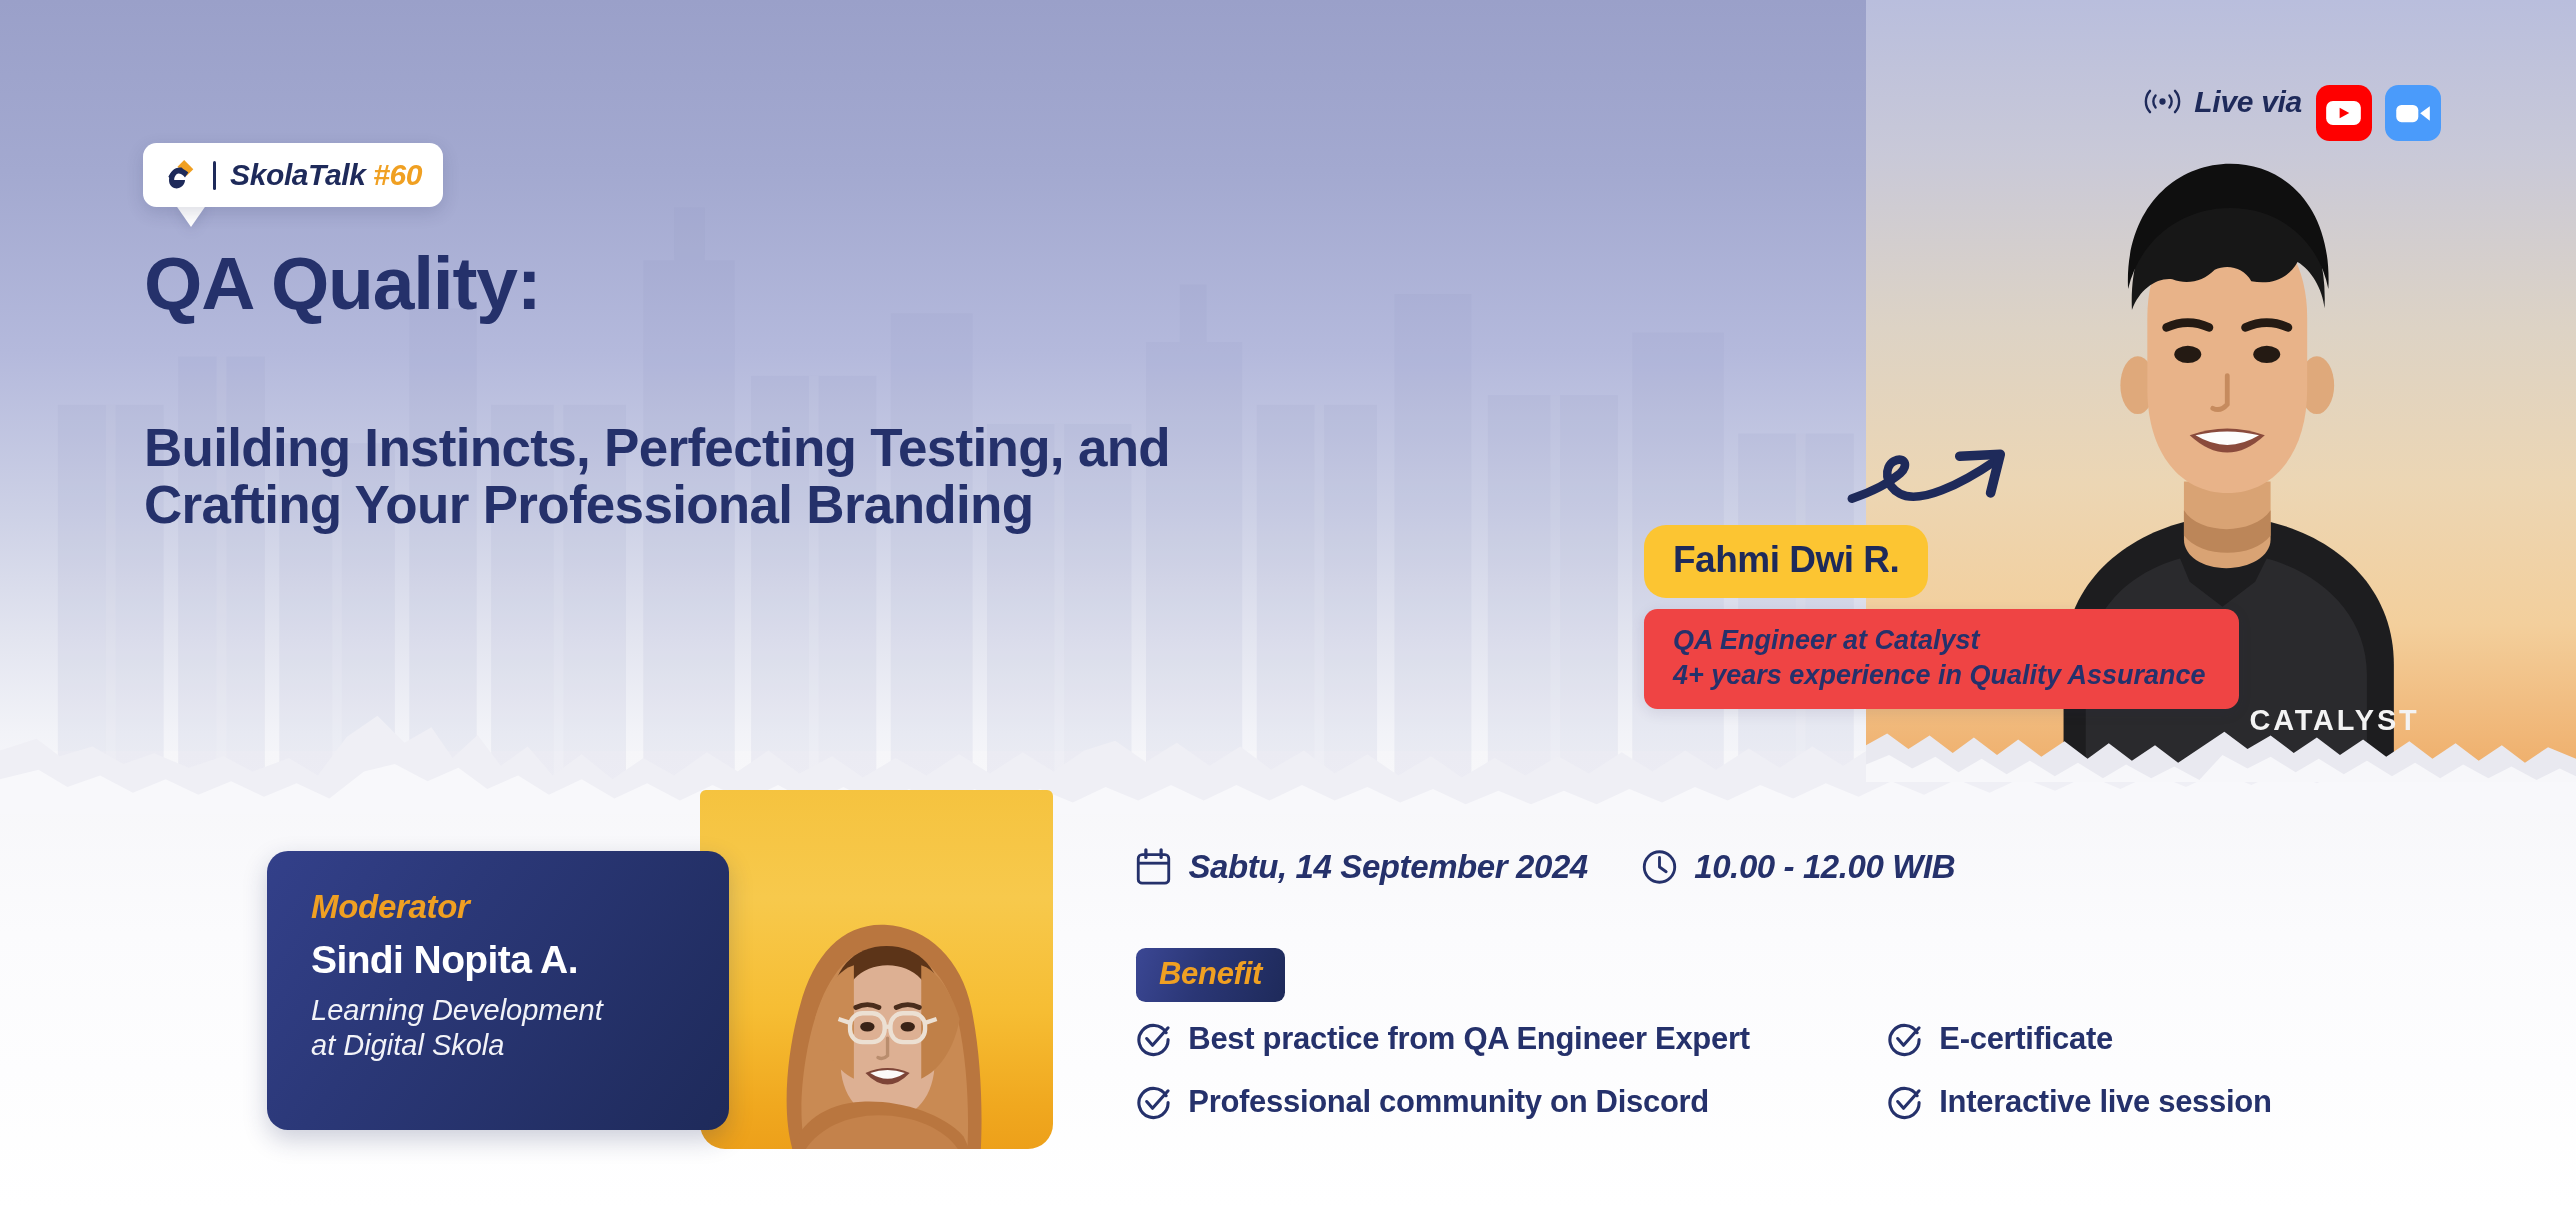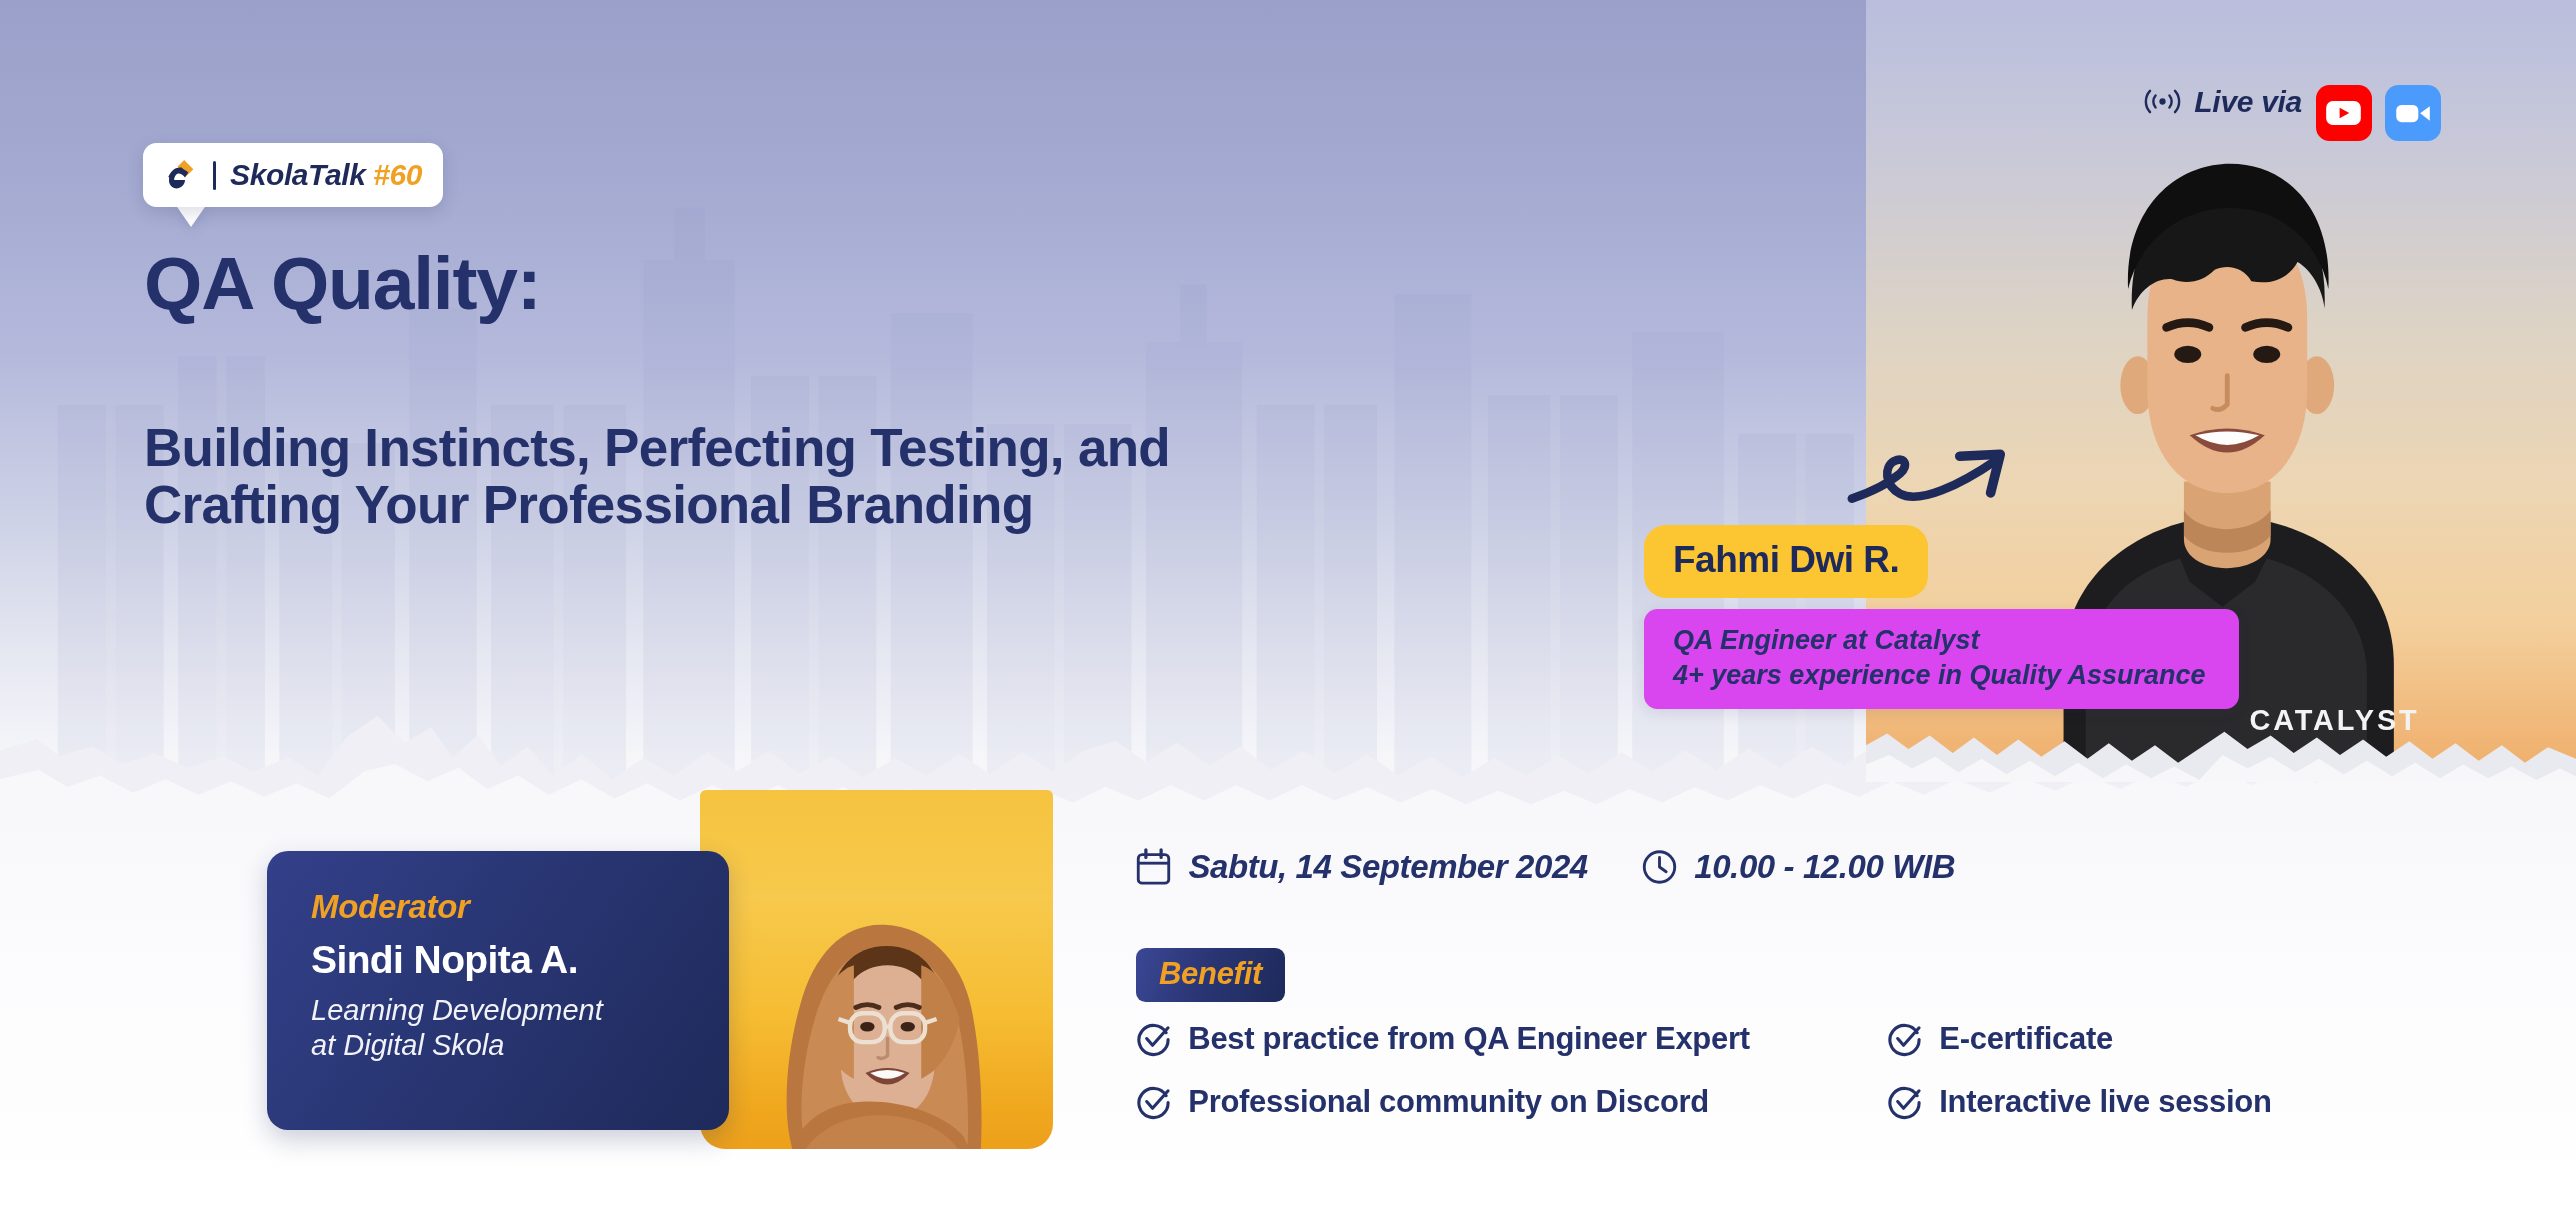--- a/index.html
+++ b/index.html
@@ -74,21 +74,21 @@
   }
   .speaker-photo { position:absolute; left:0; top:0; width:710px; height:780px; }
   .arrow-deco { position:absolute; left:1844px; top:435px; width:193px; height:106px; z-index:6; }
   .name-badge {
     position:absolute; left:1644px; top:525px; z-index:7;
     background:#fcc532; border-radius:22px; padding:13.5px 29px 17.3px 29px;
     font-size:37px; font-weight:bold; color:#1e2a5a; letter-spacing:-0.5px;
   }
   .cred-card {
     position:absolute; left:1644px; top:609px; z-index:7;
-    background:#d946ef; border-radius:13.5px; padding:13.5px 33px 15.4px 29px;
+    background:#ef4444; border-radius:13.5px; padding:13.5px 33px 15.4px 29px;
     font-size:27px; font-style:italic; font-weight:600; color:#25316b; line-height:1.32;
     box-shadow:0 3.9px 13.5px rgba(40,44,90,.10);
   }
   .cred-card div { white-space:nowrap; }
   .torn-speaker { position:absolute; left:1866px; top:720px; width:710px; height:62px; z-index:5; }
 
   
   .mod-photo-wrap {
     position:absolute; left:700px; top:790px; width:353px; height:359px; z-index:3;
     border-radius:5.8px 5.8px 25px 25px; overflow:hidden;

